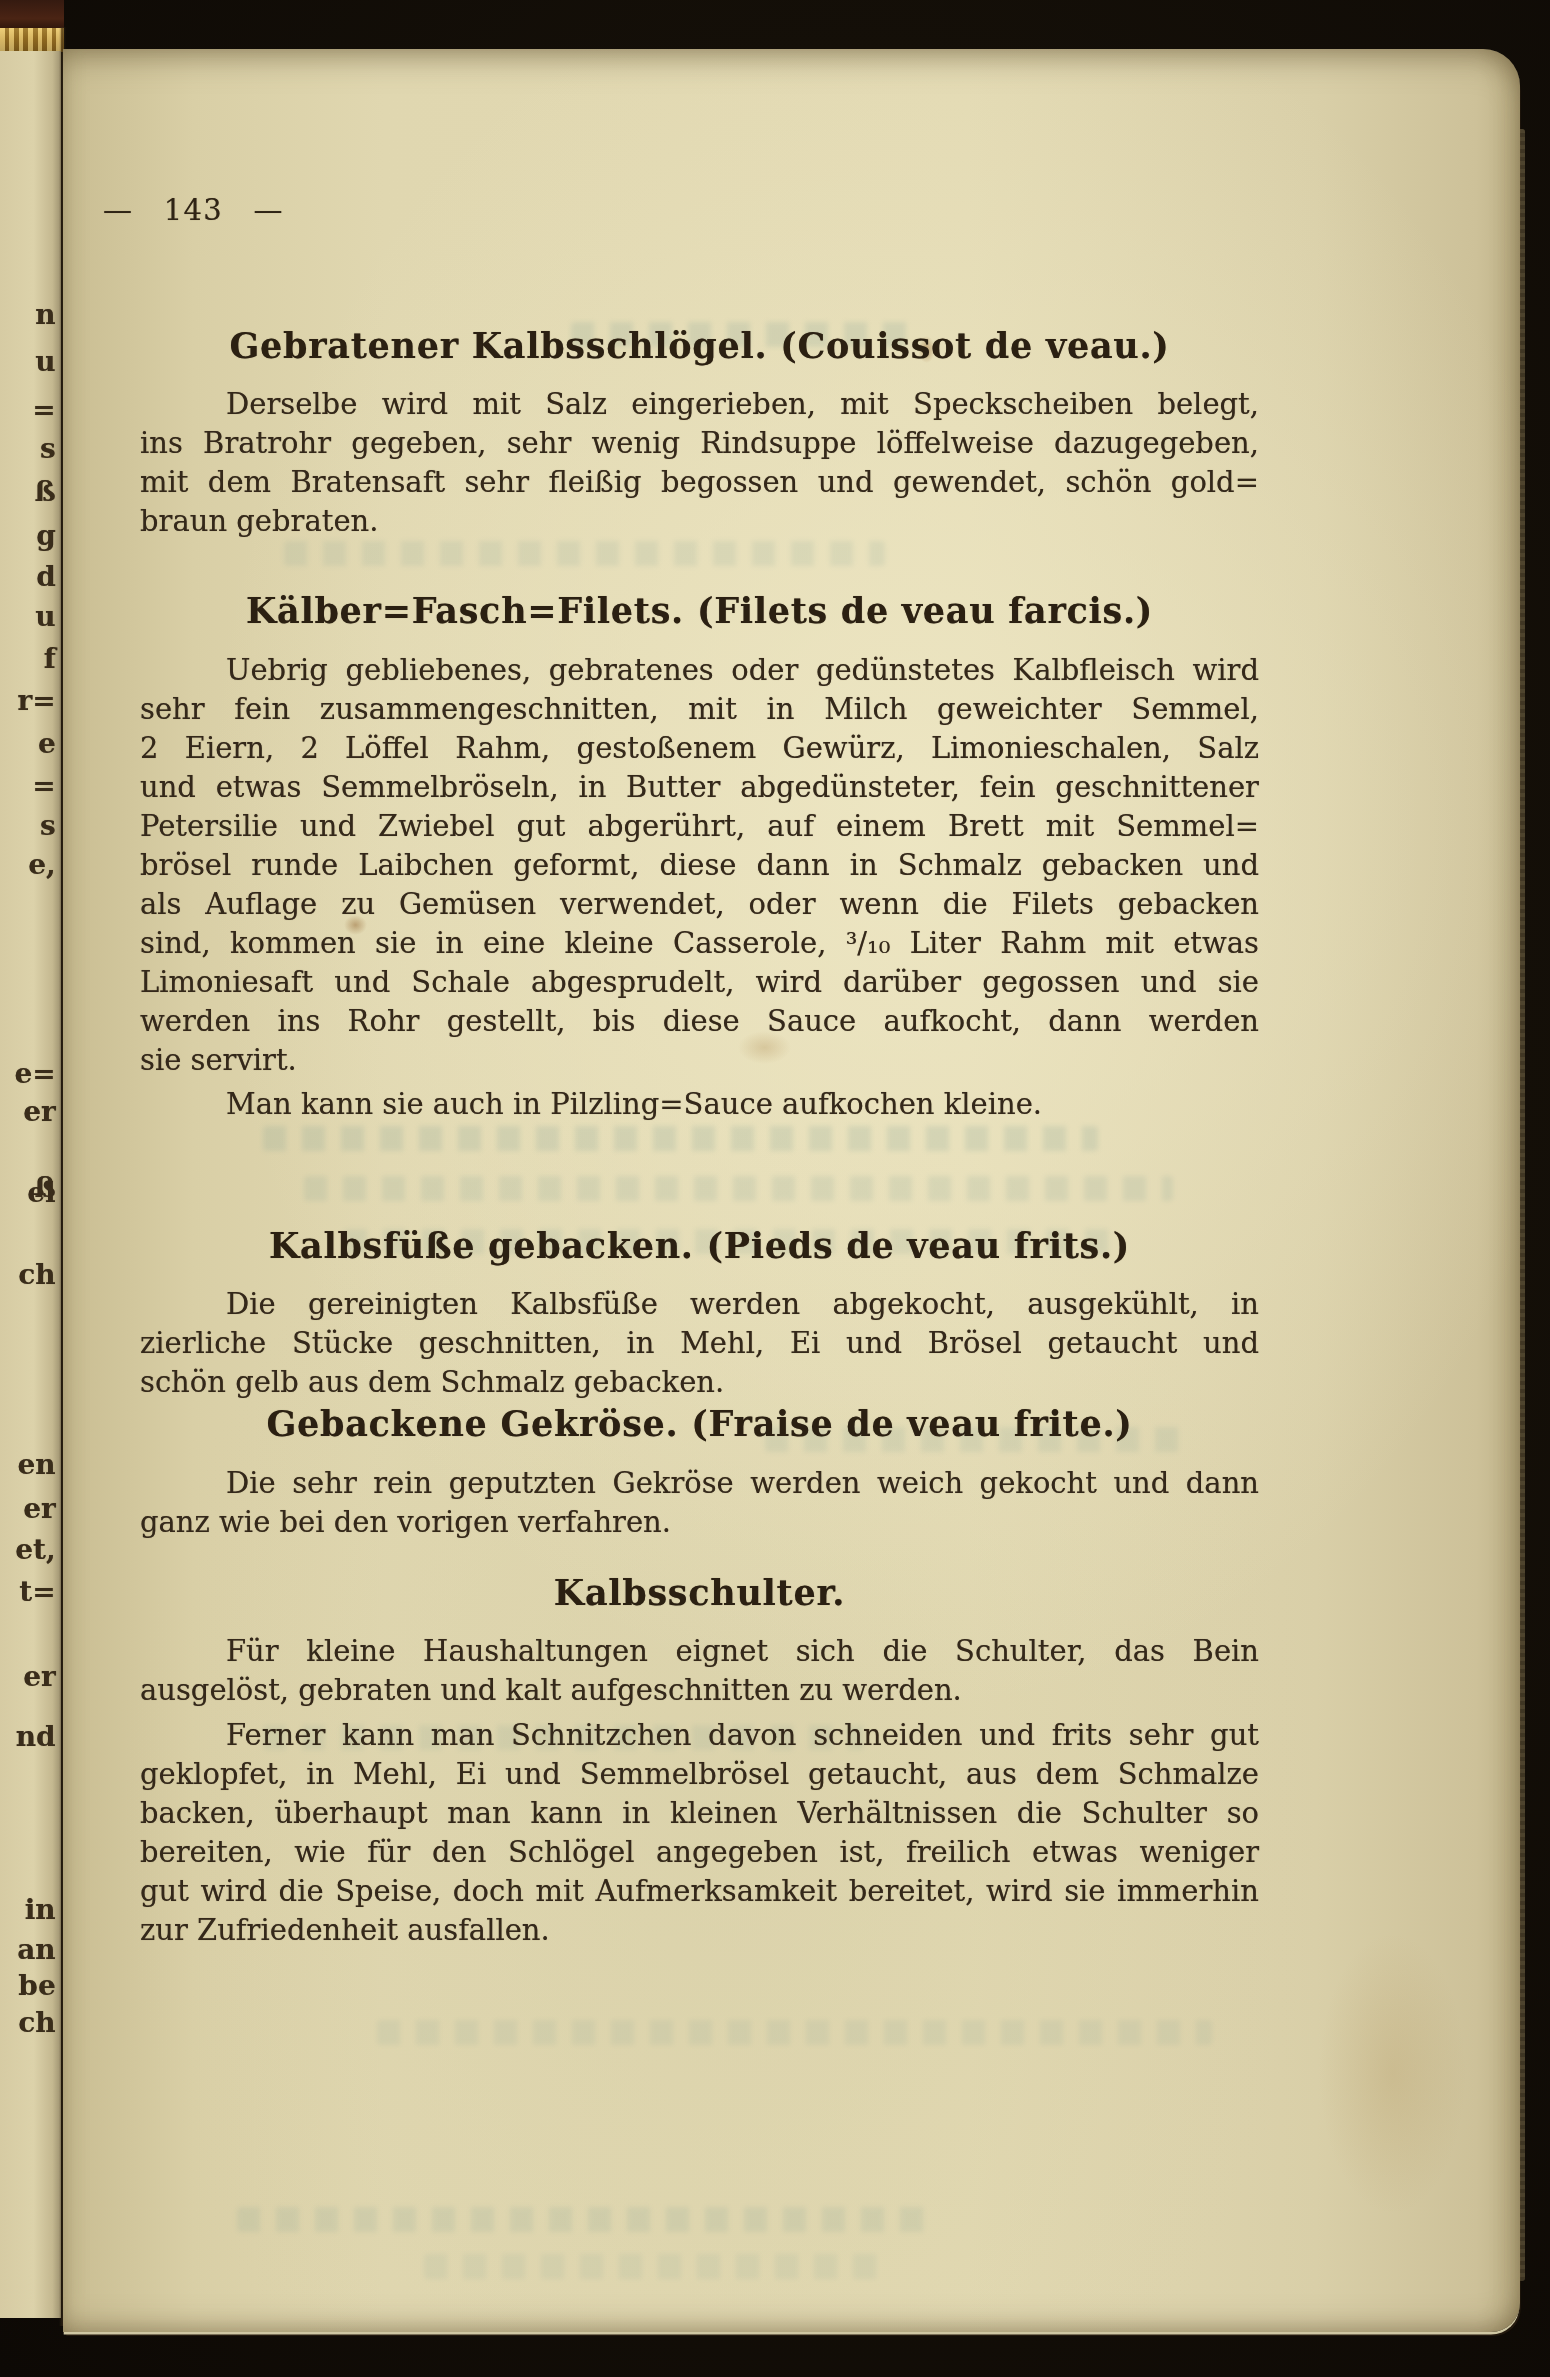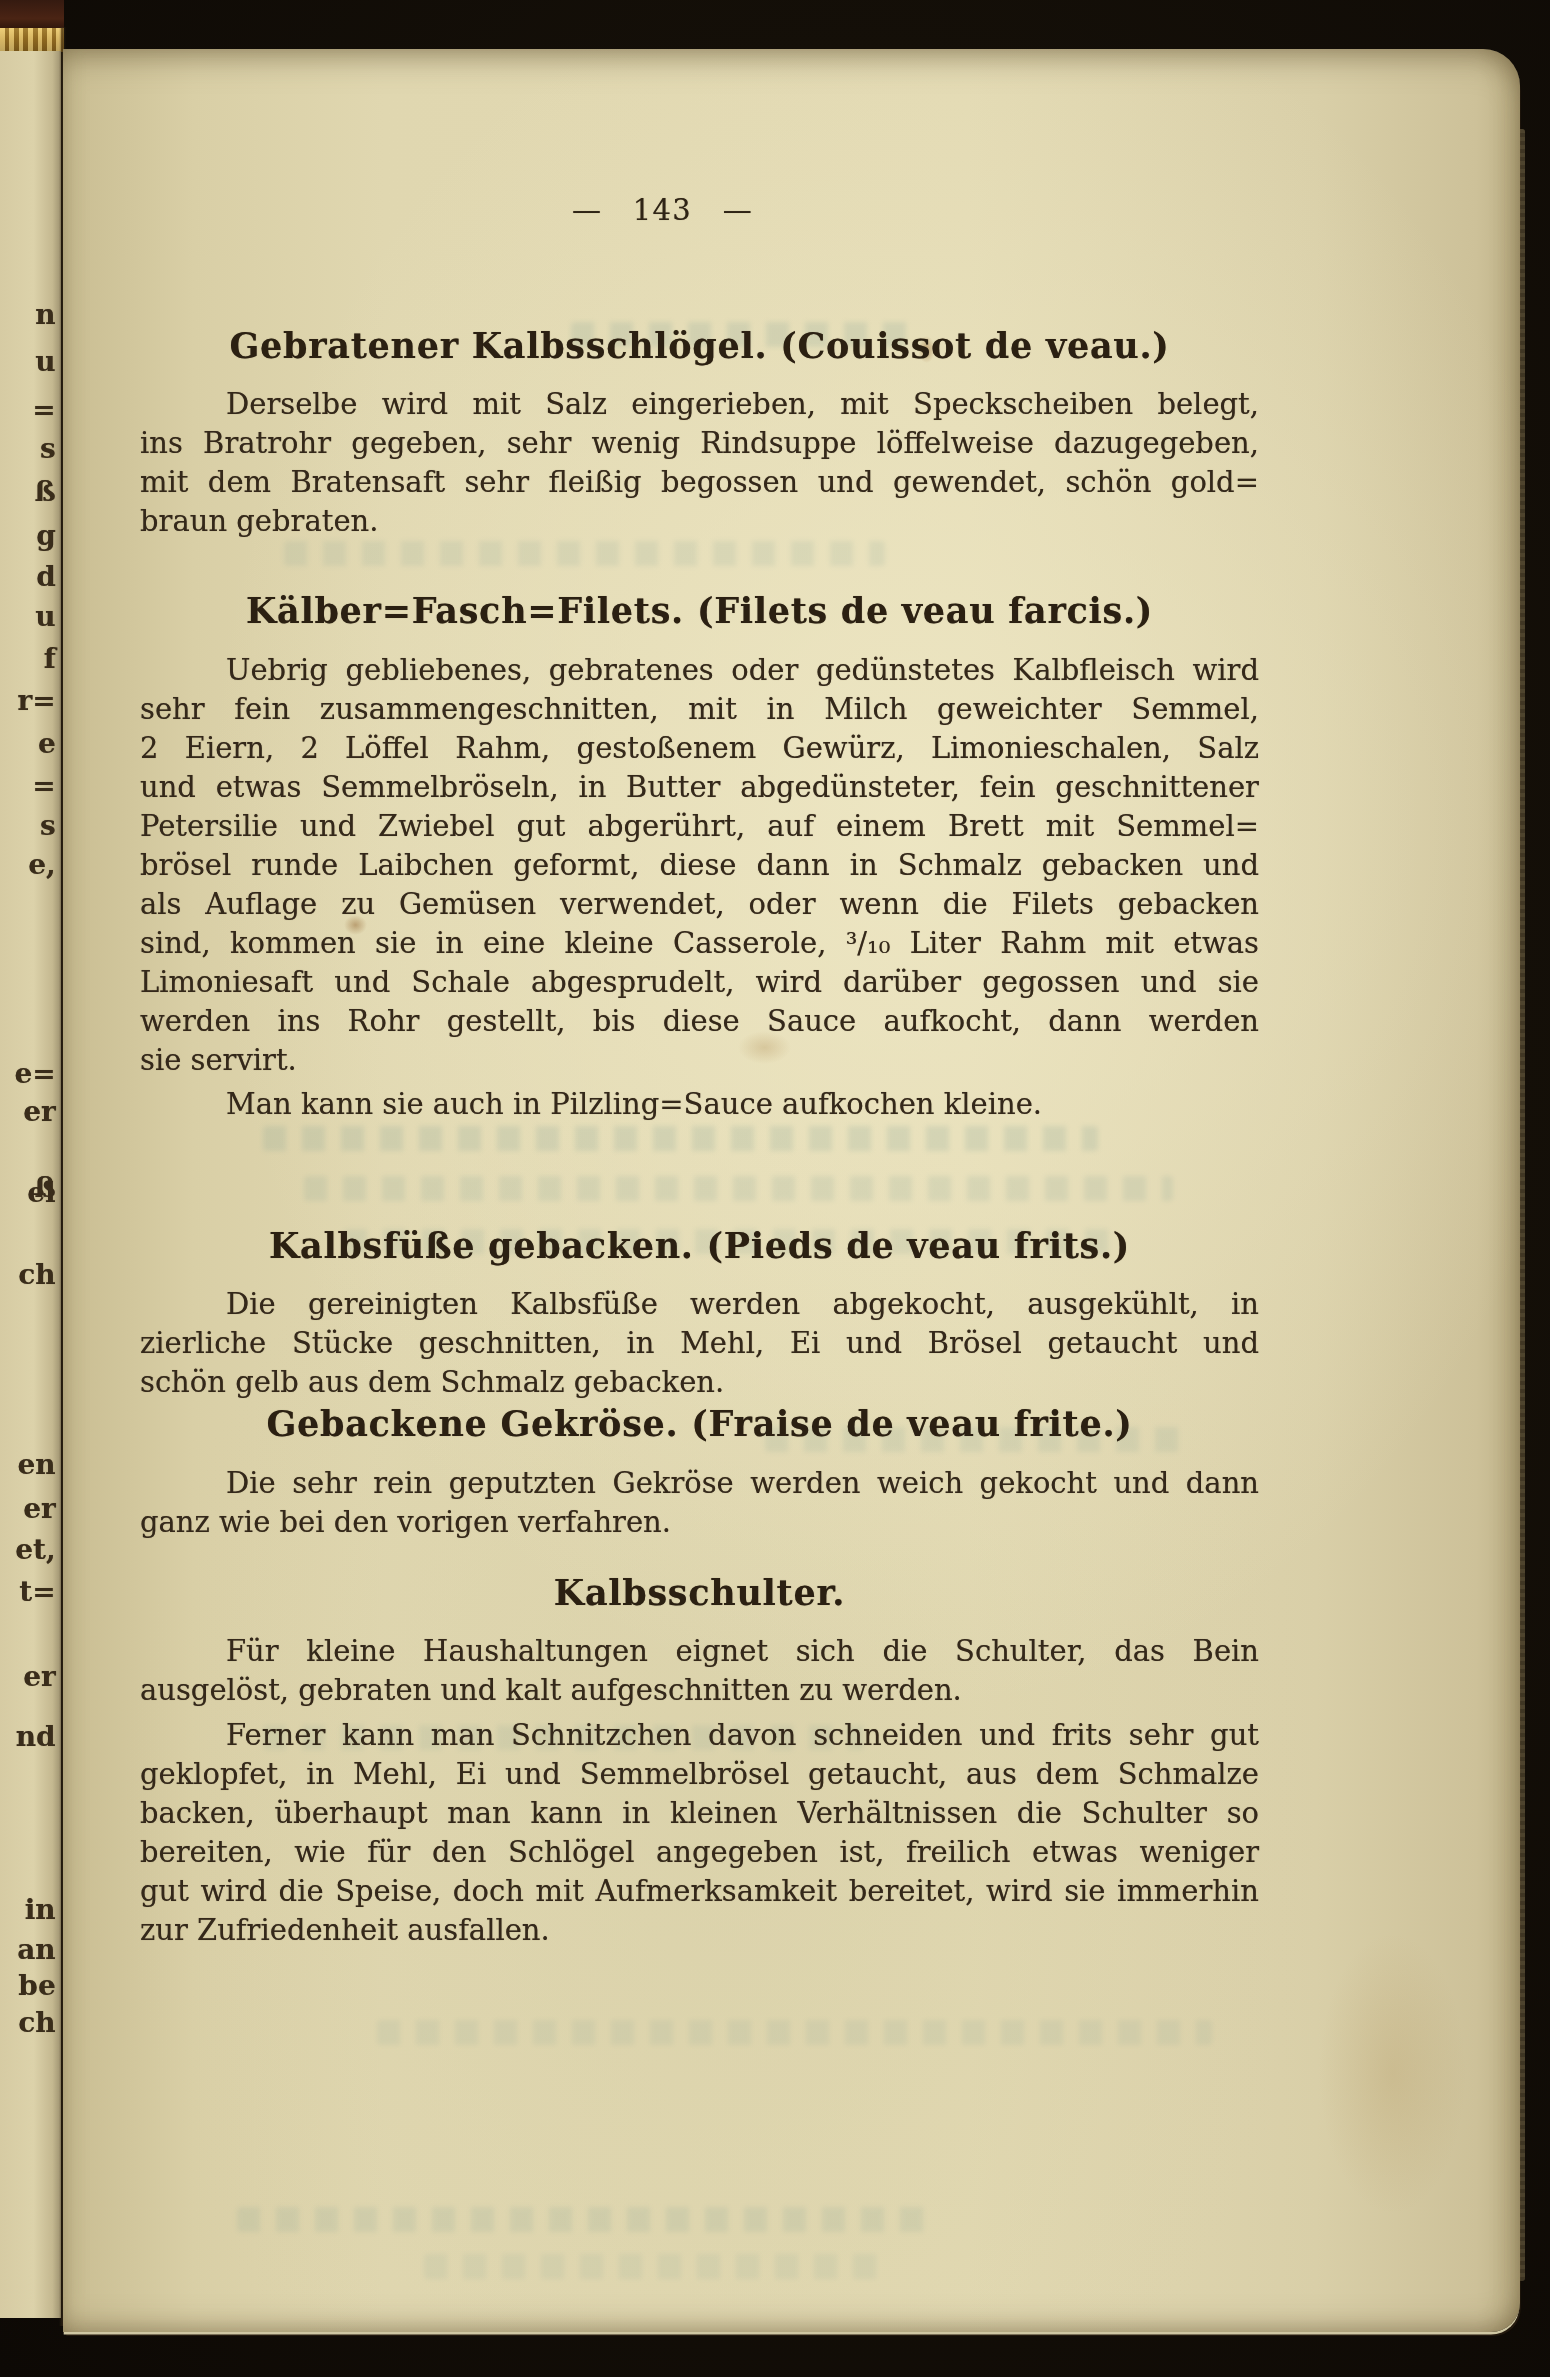--- a/index.html
+++ b/index.html
@@ -81,21 +81,21 @@
   .s4{left:1256px;top:1884px;width:147px;height:281px;background:radial-gradient(closest-side, rgba(165,130,70,.18), rgba(165,130,70,0));}
 
   
   .text-column{
     position:absolute;left:77px;top:0;width:1119px;
     color:#34281a;
     font-size:29px;line-height:39px;
     text-shadow:0 0 0.7px rgba(52,40,26,.55);
   }
   .page-number{
-    margin-top:142px;text-align:center;transform:translateX(-37px);
+    margin-top:142px;text-align:left;transform:translateX(-37px);
     font-size:29px;word-spacing:20px;letter-spacing:1.3px;color:#2f2415;
   }
   .sec-heading{
     text-align:center;font-weight:bold;font-size:35px;line-height:44px;
     color:#2b2012;margin:0 0 17.4px 0;letter-spacing:0.7px;
   }
   .section:nth-of-type(1) .sec-heading{margin-top:94px;}
   .section:nth-of-type(2) .sec-heading{margin-top:48px;}
   .section:nth-of-type(3) .sec-heading{margin-top:100px;}
   .section:nth-of-type(4) .sec-heading{}

